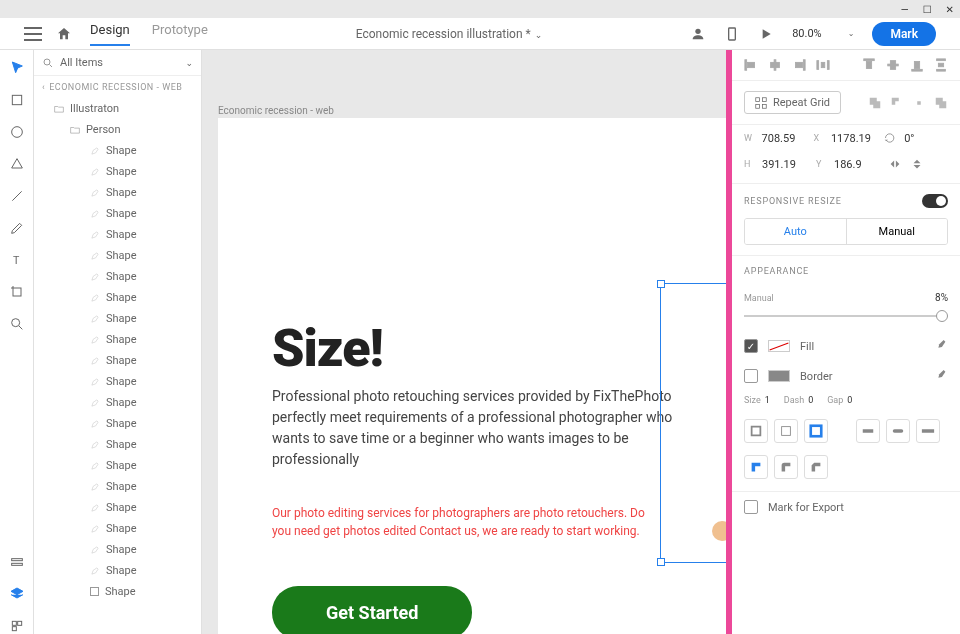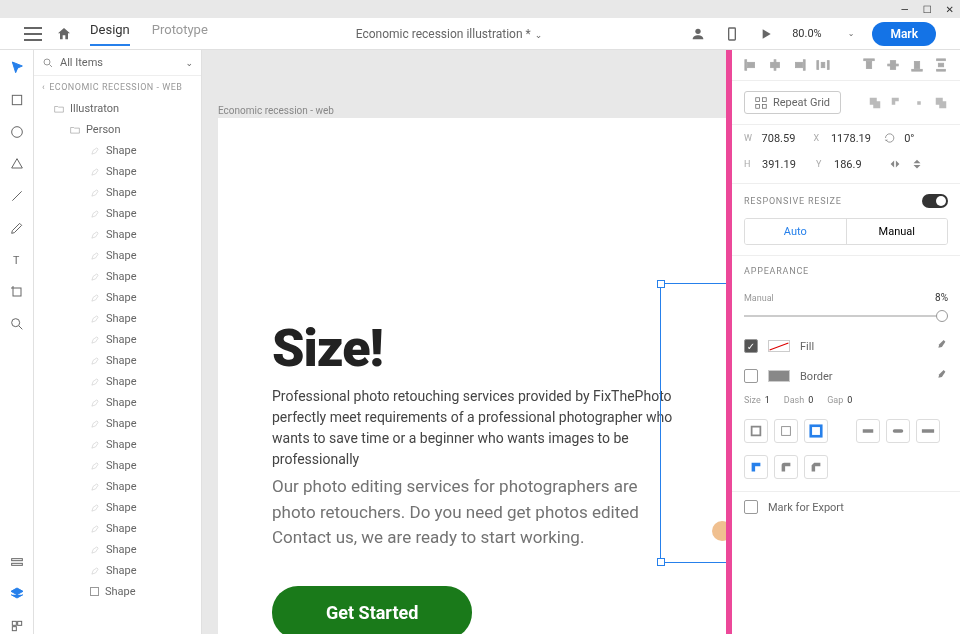--- a/index.html
+++ b/index.html
@@ -42,21 +42,21 @@
 .layers-scroll { overflow-y: auto; flex: 1; }
 .canvas { flex: 1; background: #e8e8e8; position: relative; overflow: hidden; }
 .artboard-label { position: absolute; left: 16px; top: 55px; font-size: 10px; color: #888; }
 .artboard { position: absolute; left: 16px; top: 68px; width: 544px; height: 520px; background: #fff; }
 .selection { position: absolute; right: -88px; top: 165px; width: 190px; height: 280px; border: 1px solid #2680eb; }
 .selection::before, .selection::after { content: ''; position: absolute; width: 6px; height: 6px; background: #fff; border: 1px solid #2680eb; }
 .selection::before { left: -4px; top: -4px; }
 .selection::after { left: -4px; bottom: -4px; }
 .art-h1 { position: absolute; left: 54px; top: 200px; font-size: 52px; font-weight: 900; color: #222; letter-spacing: -1px; }
 .art-p1 { position: absolute; left: 54px; top: 268px; font-size: 14px; color: #444; line-height: 1.5; width: 420px; }
-.art-p2 { position: absolute; left: 54px; top: 356px; font-size: 17px; color: #737373; line-height: 1.5; width: 380px; }
+.art-p2 { position: absolute; left: 54px; top: 386px; font-size: 12px; color: #ef4444; line-height: 1.5; width: 380px; }
 .cta { position: absolute; left: 54px; top: 468px; background: #1a7a1a; color: #fff; border: none; border-radius: 26px; padding: 16px 54px; font-size: 18px; font-weight: 700; cursor: pointer; }
 .illus { position: absolute; right: -110px; top: 225px; width: 170px; height: 290px; }
 .phone { position: absolute; left: 30px; top: 0; width: 110px; height: 60px; background: #5a5f8a; border-radius: 8px 8px 0 0; }
 .body-shape { position: absolute; left: 28px; top: 155px; width: 78px; height: 145px; background: #3a4165; border-radius: 40px 20px 10px 10px; }
 .hand { position: absolute; left: 10px; top: 178px; width: 20px; height: 20px; background: #f0c090; border-radius: 50%; }
 .props { width: 234px; border-left: 6px solid #ec4899; font-size: 11px; color: #666; overflow-y: auto; }
 .align-row { display: flex; gap: 10px; padding: 8px 12px; border-bottom: 1px solid #eee; }
 .align-row svg { width: 14px; height: 14px; fill: #aaa; stroke: #aaa; cursor: pointer; }
 .align-row .gap { flex: 1; }
 .repeat-btn { display: inline-flex; align-items: center; gap: 6px; border: 1px solid #ccc; border-radius: 3px; padding: 4px 10px; font-size: 11px; cursor: pointer; }

